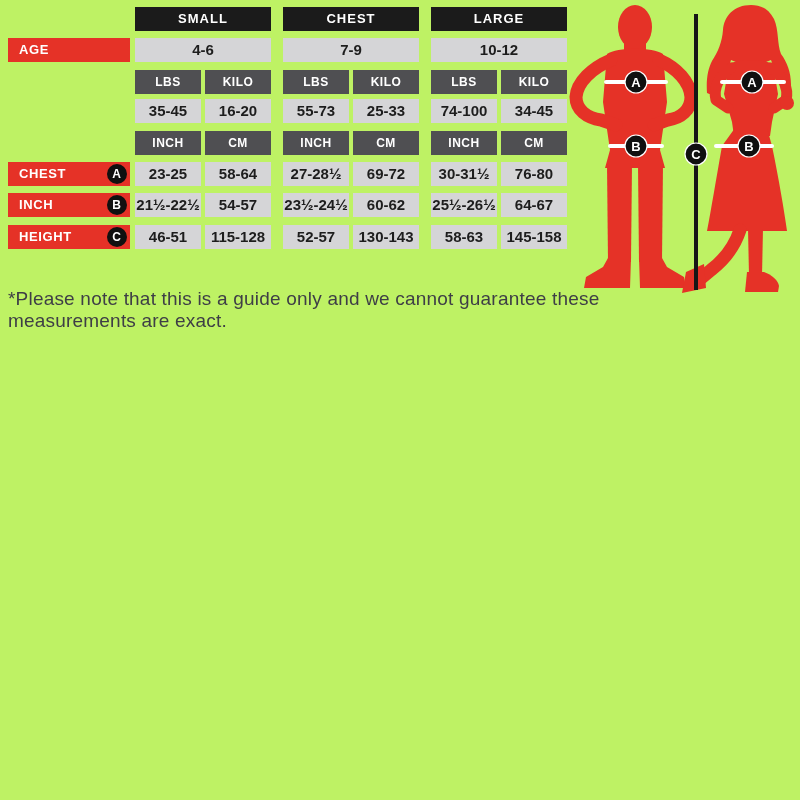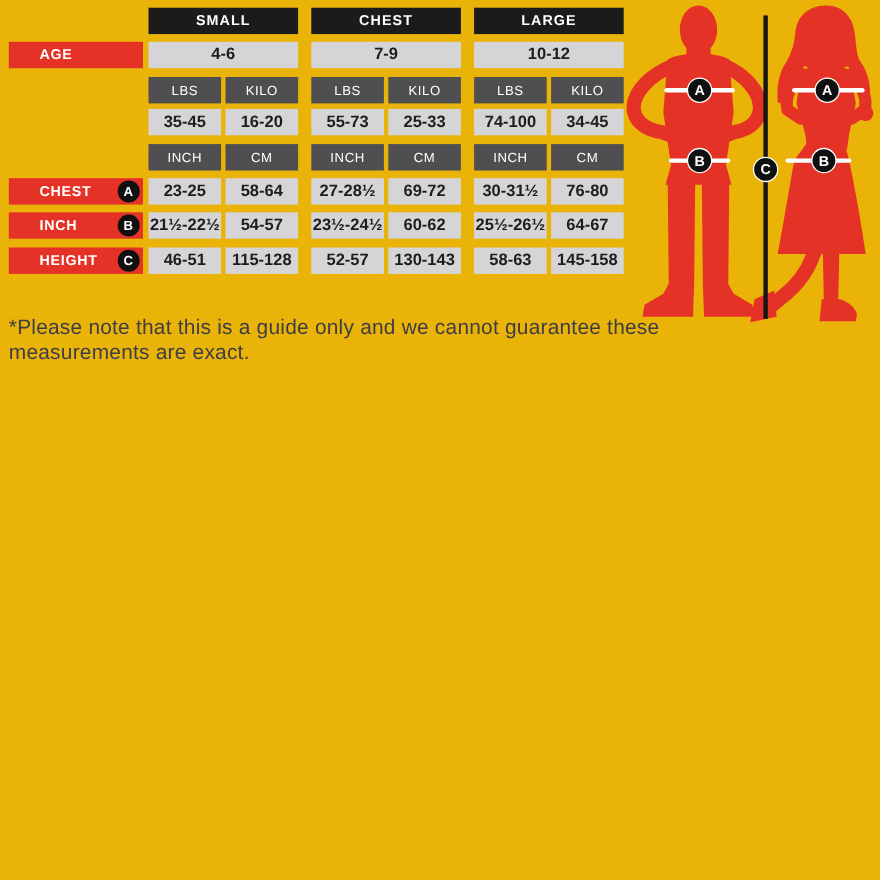--- a/index.html
+++ b/index.html
@@ -1,49 +1,49 @@
 <!DOCTYPE html>
 <html><head>
 <meta charset="utf-8">
 <style>
   * { margin:0; padding:0; box-sizing:border-box; }
   html,body { background:#ffffff; }
   body { font-family:"Liberation Sans", sans-serif; }
   .canvas {
-    position:relative; width:800px; height:800px; background:#eab308; overflow:hidden;
+    position:relative; width:800px; height:800px; background:#bef264; overflow:hidden;
   }
 
   
   .size-table { position:absolute; left:8px; top:7px; }
   .trow {
     display:grid;
     grid-template-columns:122px 5px 66px 4px 66px 12px 66px 4px 66px 12px 66px 4px 66px;
     height:24px;
   }
   .mb7 { margin-bottom:7px; } .mb8 { margin-bottom:8px; } .mb5 { margin-bottom:5px; }
   .c-label { grid-column:1; }
   .c1 { grid-column:3; } .c2 { grid-column:5; } .c3 { grid-column:7; }
   .c4 { grid-column:9; } .c5 { grid-column:11; } .c6 { grid-column:13; }
   .g1 { grid-column:3 / 6; } .g2 { grid-column:7 / 10; } .g3 { grid-column:11 / 14; }
 
   .hdr-size {
     background:#1b1b1b; color:#ffffff; font-weight:bold; font-size:13px;
     letter-spacing:1px; text-align:center; line-height:24px;
   }
   .hdr-unit {
-    background:#4f4f52; color:#ffffff; font-weight:normal; font-size:12px;
+    background:#4f4f52; color:#ffffff; font-weight:bold; font-size:12px;
     letter-spacing:0.5px; text-align:center; line-height:24px;
   }
   .val {
     background:#d5d5d7; color:#1d1d1d; font-weight:bold; font-size:15px;
     text-align:center; line-height:24px; white-space:nowrap;
   }
   .rowlabel {
     position:relative; background:#e53227; color:#ffffff; font-weight:bold;
-    font-size:13px; letter-spacing:0.6px; line-height:24px; padding-left:28px;
+    font-size:13px; letter-spacing:0.6px; line-height:24px; padding-left:11px;
   }
   .marker-chip {
     position:absolute; right:3px; top:2px; width:20px; height:20px;
     background:#101010; color:#ffffff; border-radius:50%;
     font-size:12px; font-weight:bold; text-align:center; line-height:20px;
   }
 
   
   .footnote {
     position:absolute; left:8px; top:288px; width:600px;

